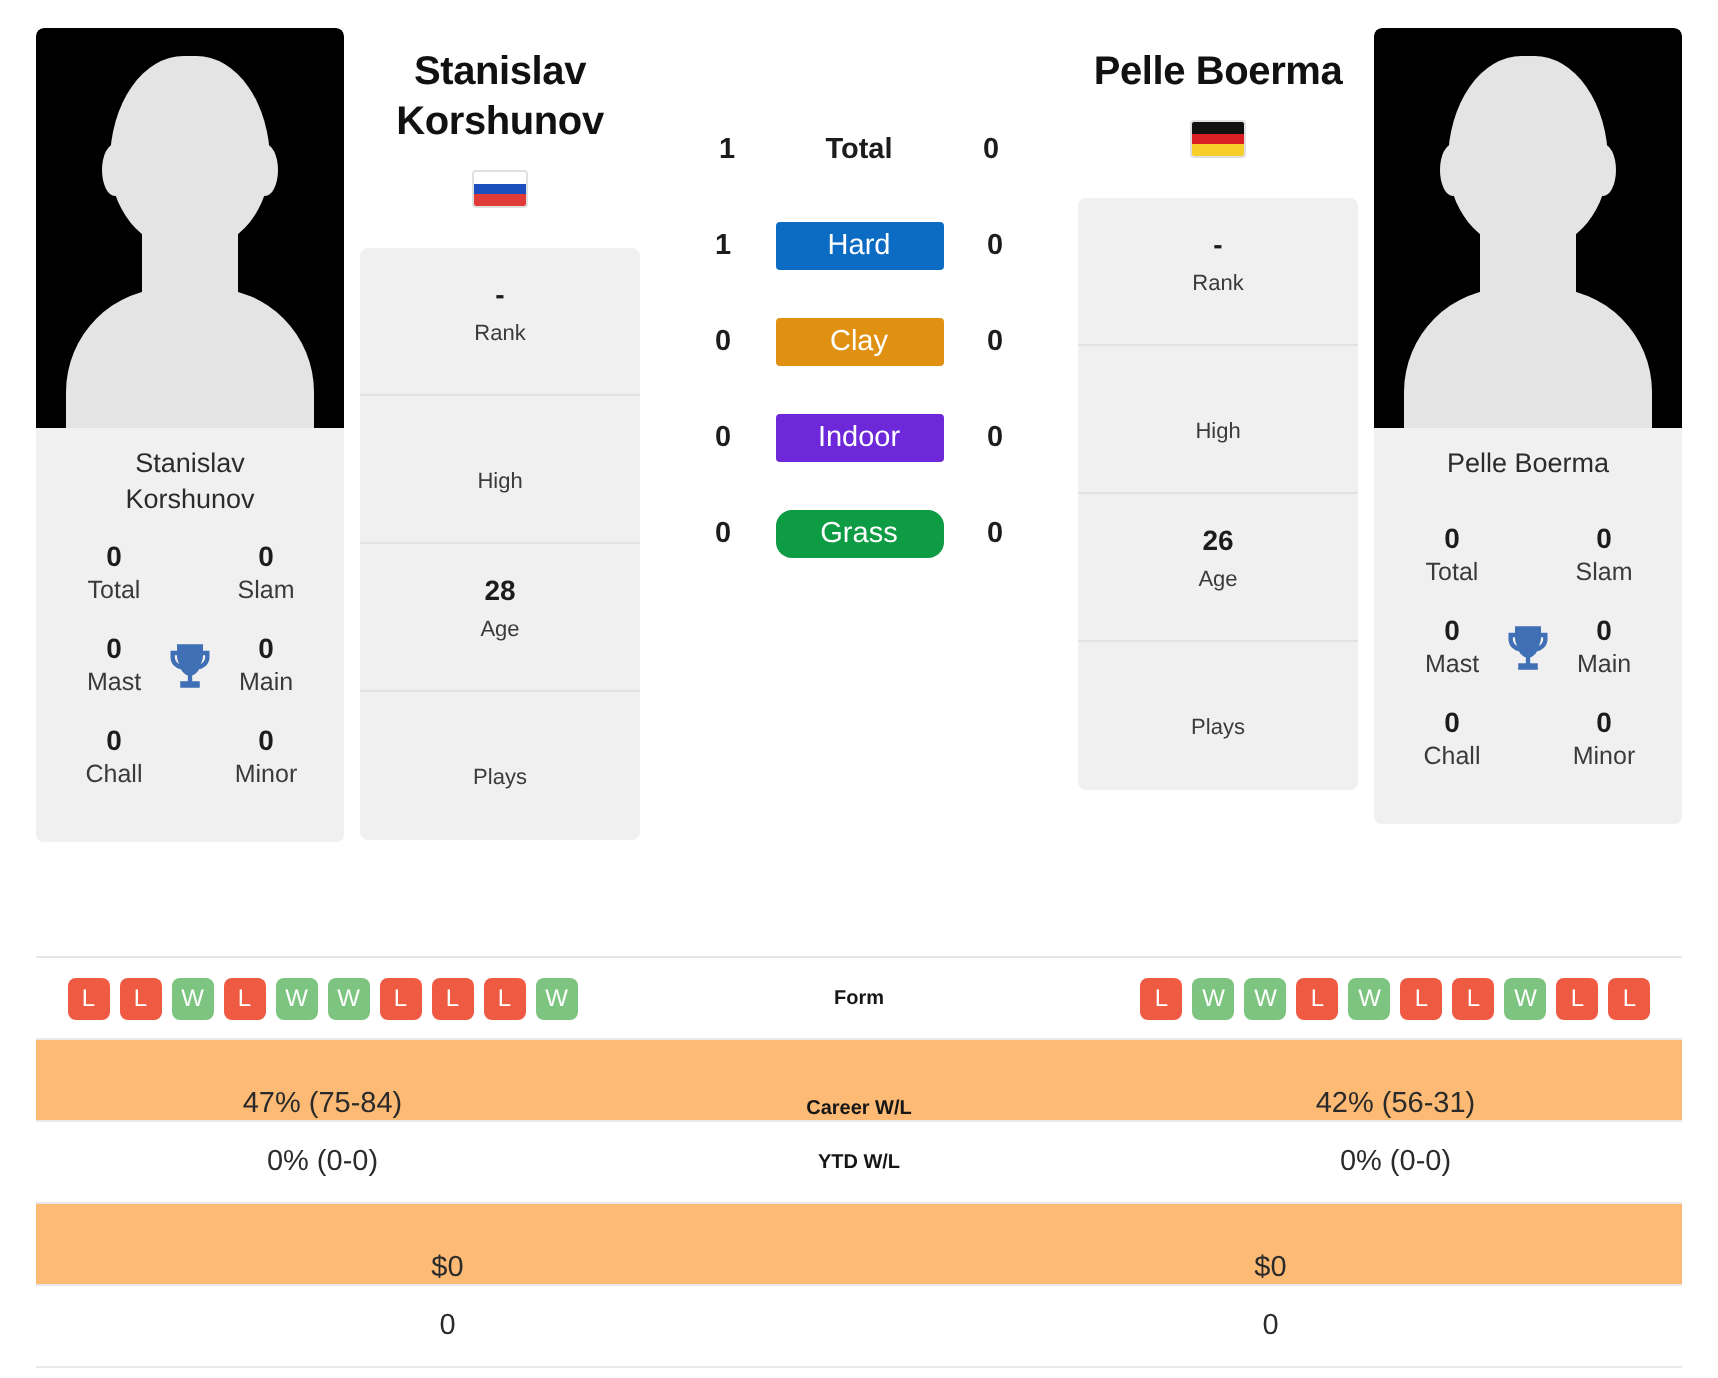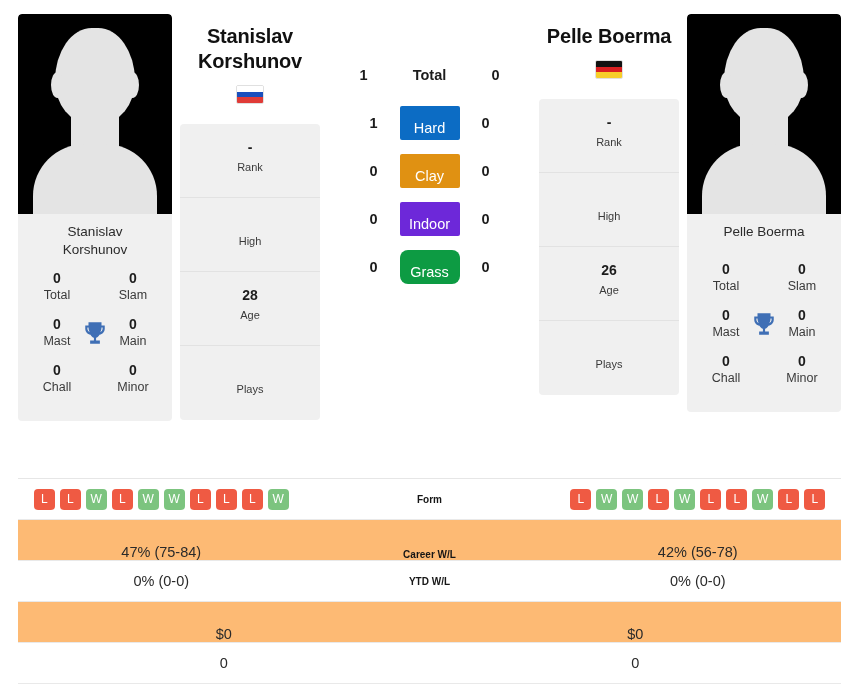--- a/index.html
+++ b/index.html
@@ -189,25 +189,25 @@
     color: #1c1c1c;
   }
   .h2h-label {
     width: 80px;
     text-align: center;
     font-size: 14.5px;
     font-weight: bold;
     color: #1c1c1c;
   }
   .h2h-badge {
-    width: 60px;
+    width: 84px;
     text-align: center;
     font-size: 14.5px;
     color: #ffffff;
-    padding: 14px 0 4px 0;
+    padding: 4px 0 4px 0;
     border-radius: 2px;
     line-height: 16px;
   }
 
   
   .cmp-table {
     position: absolute;
     left: 18px;
     top: 478px;
     width: 823px;
@@ -471,21 +471,21 @@
             <div class="form-badge L">L</div>
             <div class="form-badge W">W</div>
             <div class="form-badge L">L</div>
             <div class="form-badge L">L</div>
           </div>
         </div>
       </div>
       <div class="cmp-row shaded">
         <div class="cmp-left">47% (75-84)</div>
         <div class="cmp-mid">Career W/L</div>
-        <div class="cmp-right">42% (56-78)</div>
+        <div class="cmp-right">42% (56-31)</div>
       </div>
       <div class="cmp-row">
         <div class="cmp-left">0% (0-0)</div>
         <div class="cmp-mid">YTD W/L</div>
         <div class="cmp-right">0% (0-0)</div>
       </div>
       <div class="cmp-row shaded">
         <div class="cmp-left">$0</div>
         <div class="cmp-right">$0</div>
       </div>

